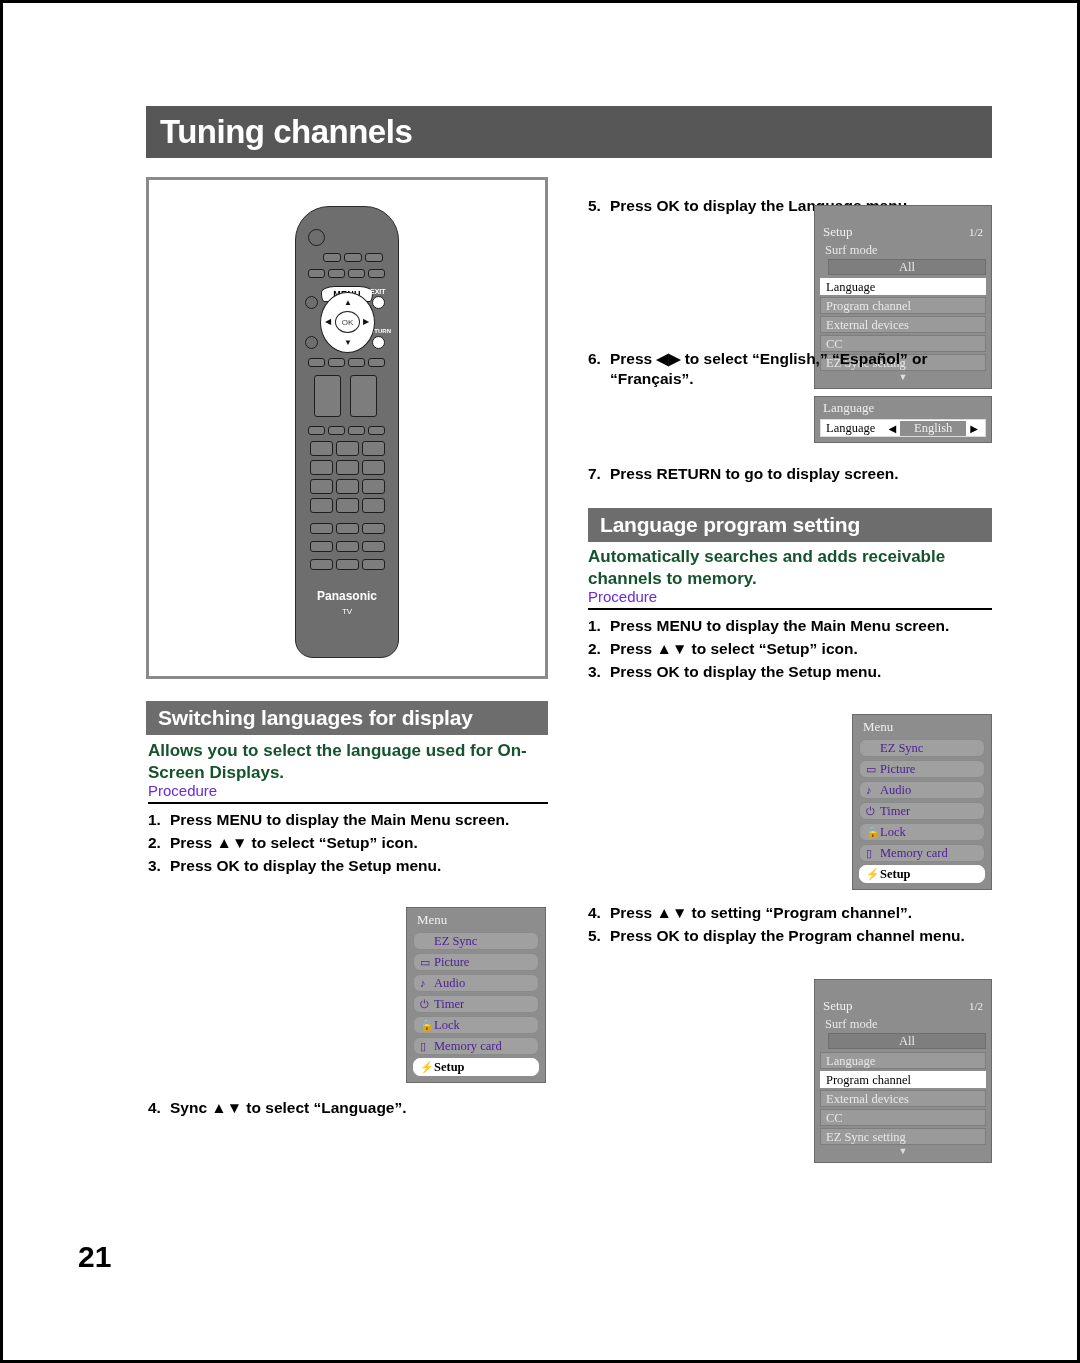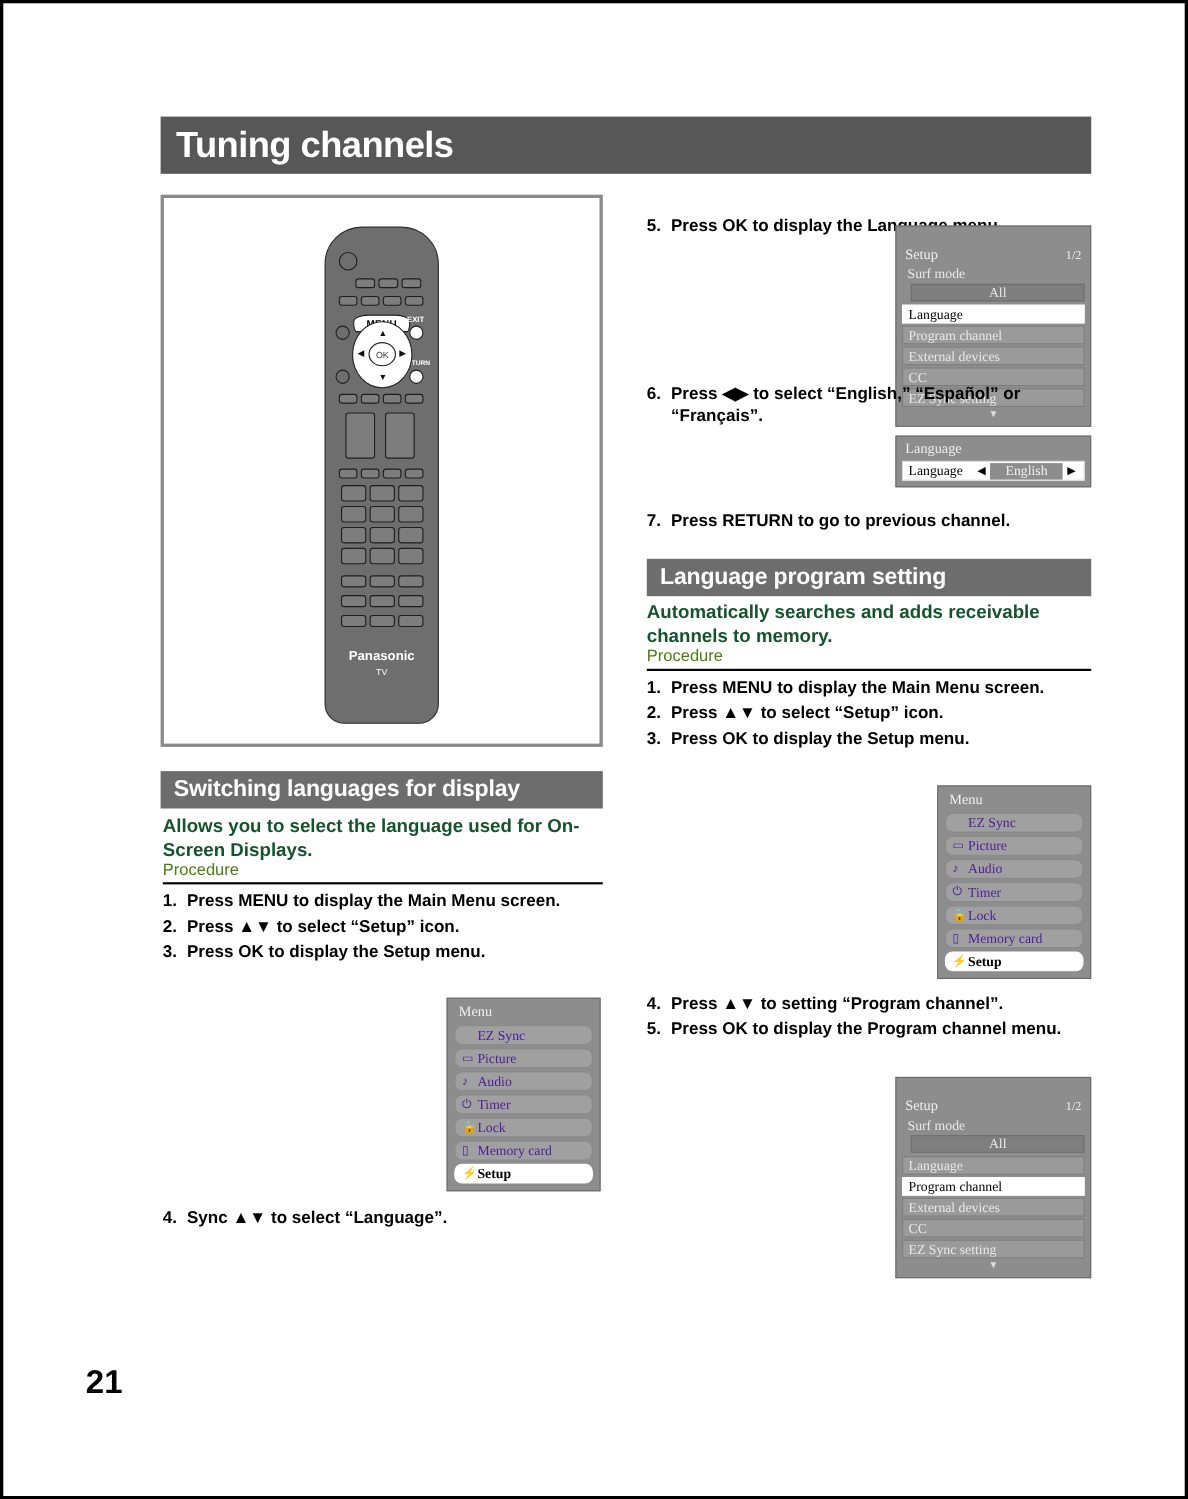--- a/index.html
+++ b/index.html
@@ -117,21 +117,21 @@
   }
 
   
   .desc {
     position: absolute;
     font-size: 17px; font-weight: bold; color: #14532d;
     line-height: 1.28;
   }
   .proc-label {
     position: absolute;
-    font-size: 15px; color: #4d7c0f;
+    font-size: 15px; color: #6d28d9;
   }
   .proc-rule {
     position: absolute;
     border-bottom: 2px solid #000;
   }
   .steps { position: absolute; }
   .step {
     display: flex;
     font-size: 15.5px; font-weight: bold; color: #000;
     line-height: 1.3;
@@ -386,21 +386,21 @@
     <div class="lbl">Language</div>
     <div class="ar">◀</div>
     <div class="val">English</div>
     <div class="ar">▶</div>
   </div>
 </div>
 
 <div class="steps" style="left:588px; top:464px; width:404px;">
   <div class="step">
     <div class="step-num">7.</div>
-    <div class="step-txt">Press RETURN to go to previous channel.</div>
+    <div class="step-txt">Press RETURN to go to display screen.</div>
   </div>
 </div>
 
 <div class="sec-banner" style="left:588px; top:508px; width:404px; height:34px;">
   <div class="sec-banner-title">Language program setting</div>
 </div>
 
 <div class="desc" style="left:588px; top:546px; width:400px;">Automatically searches and adds receivable channels to memory.</div>
 
 <div class="proc-label" style="left:588px; top:588px;">Procedure</div>

